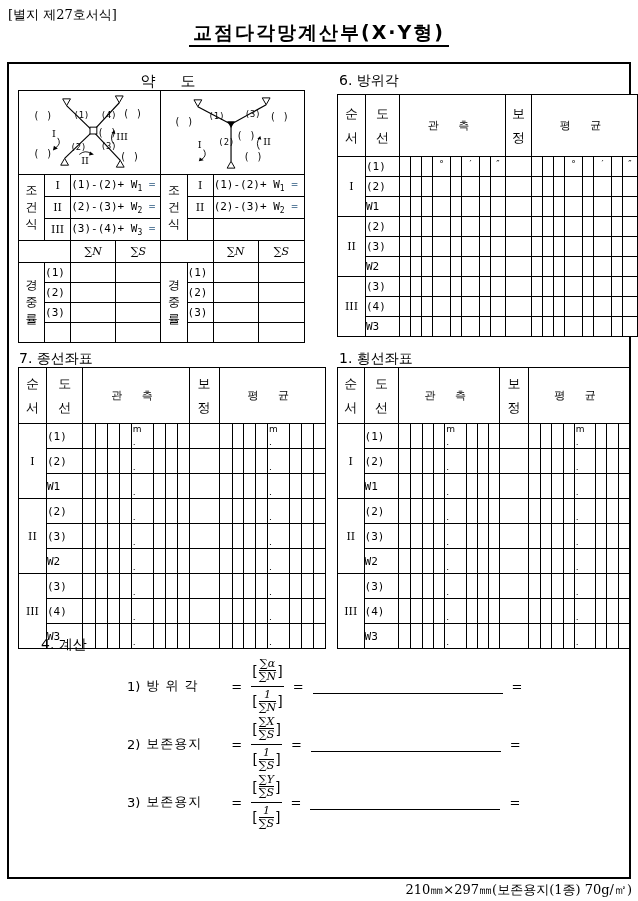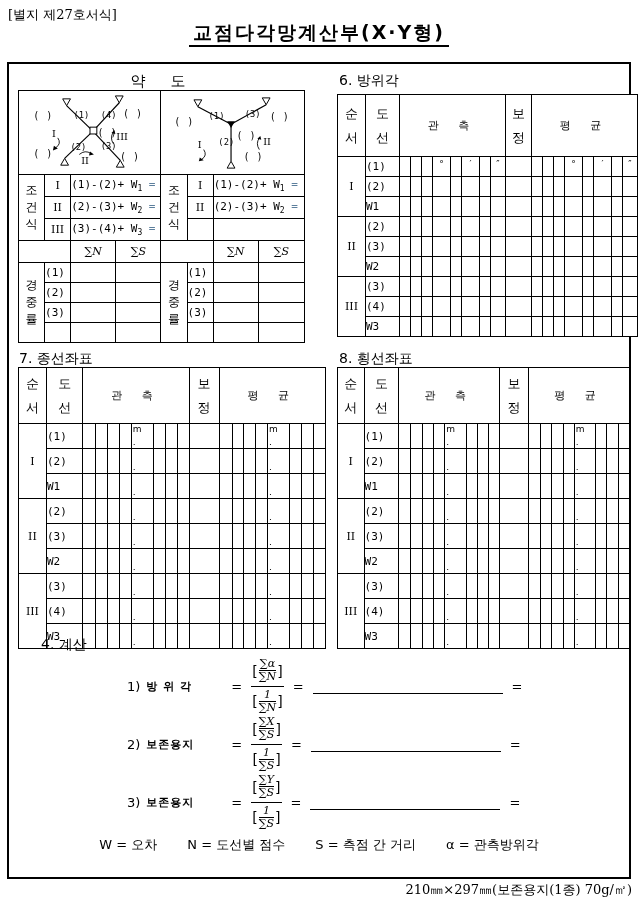--- a/index.html
+++ b/index.html
@@ -6,21 +6,21 @@
   body{width:638px;height:901px;background:#fff;color:#000;
        font-family:"DejaVu Sans",sans-serif;position:relative;overflow:hidden;}
   .form-ref{position:absolute;left:8px;top:6px;font-size:13px;font-family:"DejaVu Serif",serif;}
   .doc-title{position:absolute;top:20px;left:0;width:100%;text-align:center;}
   .doc-title span{font-size:19px;font-weight:bold;letter-spacing:2px;
        border-bottom:2px solid #000;padding:0 4px 2px 4px;}
   .outer{position:absolute;left:7px;top:62px;width:620px;height:813px;border:2px solid #000;}
   .paper-note{position:absolute;right:6px;top:881px;font-size:13px;font-family:"DejaVu Serif",serif;}
 
   .sec-title{position:absolute;font-size:14px;white-space:nowrap;}
-  .sk-label{position:absolute;left:4px;top:8px;width:300px;text-align:center;
+  .sk-label{position:absolute;left:14px;top:8px;width:300px;text-align:center;
        font-size:15px;letter-spacing:10px;}
 
   .tbl{position:absolute;border-collapse:collapse;table-layout:fixed;background:#fff;}
   .tbl td{border:1px solid #000;padding:0;font-size:11px;overflow:hidden;}
 
   
   .sk{left:9px;top:26px;width:287px;}
   .diag{vertical-align:middle;}
   .rn{font-family:"DejaVu Serif",serif;font-size:12px;text-align:center;}
   .eq{font-family:"DejaVu Sans Mono",monospace;font-size:10px;text-align:left;padding-left:5px;white-space:nowrap;}
@@ -55,21 +55,21 @@
   .dtx{font-size:9px;font-family:"DejaVu Sans Mono",monospace;}
   .ptx{font-size:10px;letter-spacing:3px;}
   .rtx{font-size:10px;font-family:"DejaVu Serif",serif;}
   .arc{fill:none;stroke:#000;stroke-width:0.9;}
 
   
   .calc{position:absolute;left:0;top:572px;width:100%;}
   .calc-title{margin-left:32px;font-size:14px;}
   .calc-row{display:flex;align-items:center;margin-left:118px;margin-top:6px;height:52px;}
   .c-no{font-size:13px;margin-right:6px;}
-  .c-name{font-size:11px;width:76px;letter-spacing:1px;font-weight:bold;}
+  .c-name{font-size:13px;width:76px;letter-spacing:1px;}
   .c-eq{font-size:13px;margin:0 9px;}
   .frac{display:inline-flex;flex-direction:column;align-items:center;}
   .fbar{align-self:stretch;border-top:1.2px solid #000;margin:2px 0;height:0;}
   .sfrac{display:inline-flex;align-items:center;}
   .br{font-size:14px;padding:0 1px;}
   .inner{display:inline-flex;flex-direction:column;align-items:center;line-height:1.1;
          font-size:11px;font-family:"DejaVu Serif",serif;font-style:italic;}
   .ibar{width:100%;border-top:1px solid #000;height:0;}
   .blank{width:190px;border-bottom:1.2px solid #000;height:15px;}
   .legend{display:flex;justify-content:center;gap:30px;margin-top:8px;font-size:13px;}
@@ -738,21 +738,21 @@
               <span>.</span>
             </div>
           </td>
           <td></td>
           <td></td>
           <td></td>
         </tr>
     </tbody>
   </table>
 
-  <div class="sec-title" style="left:330px;top:286px;">8. 횡선좌표</div>
+  <div class="sec-title" style="left:330px;top:286px;">1. 횡선좌표</div>
   <table class="tbl eco">
     <colgroup>
       <col style="width:26px">
         <col style="width:34px">
       <col style="width:12px">
         <col style="width:11px">
         <col style="width:11px">
         <col style="width:11px">
         <col style="width:21px">
         <col style="width:11px">
@@ -1128,23 +1128,17 @@
               <span>∑S</span>
             </span>
             <span class="br">]</span>
           </span>
       </span>
       <span class="c-eq">=</span>
       <span class="blank"></span>
       <span class="c-eq">=</span>
     </div>
 
-    <div class="legend">
-      <span>W = 오차</span>
-      <span>N = 도선별 점수</span>
-      <span>S = 측점 간 거리</span>
-      <span>α = 관측방위각</span>
-    </div>
   </div>
 
 </div>
 
 <div class="paper-note">210㎜×297㎜(보존용지(1종) 70g/㎡)</div>
 
 </body></html>

